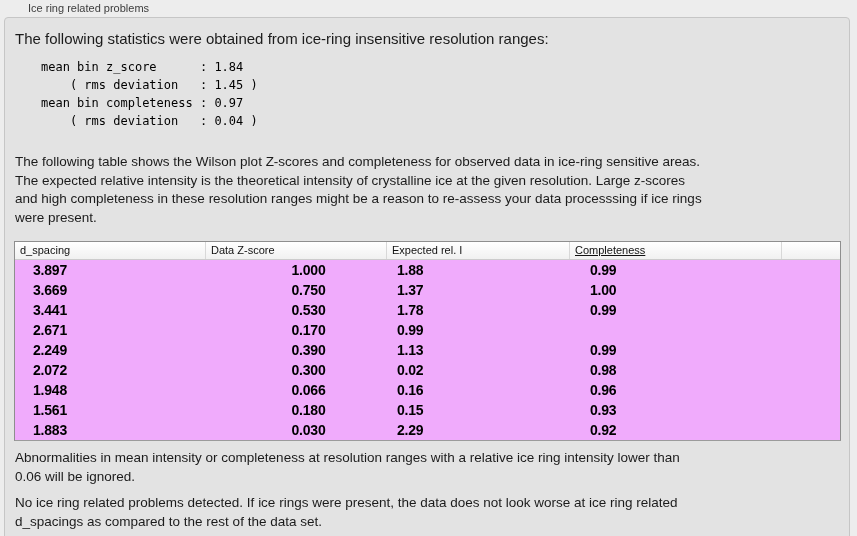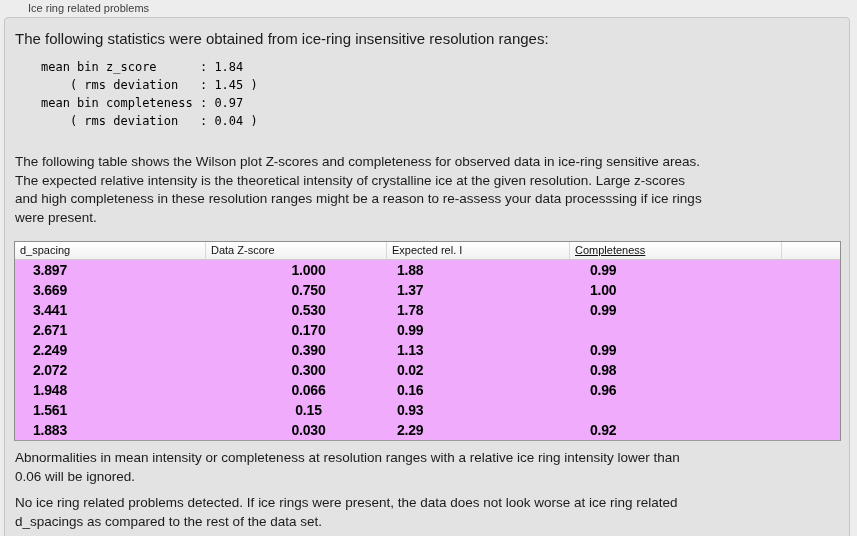--- a/index.html
+++ b/index.html
@@ -183,20 +183,21 @@
       </div>
         <div class="tr">
         <div class="td">1.948</div>
         <div class="td">0.066</div>
         <div class="td">0.16</div>
         <div class="td">0.96</div>
         <div class="td"></div>
       </div>
         <div class="tr">
         <div class="td">1.561</div>
+        <div class="td">0.180</div>
         <div class="td">0.15</div>
         <div class="td">0.93</div>
         <div class="td"></div>
       </div>
         <div class="tr">
         <div class="td">1.883</div>
         <div class="td">0.030</div>
         <div class="td">2.29</div>
         <div class="td">0.92</div>
         <div class="td"></div>

